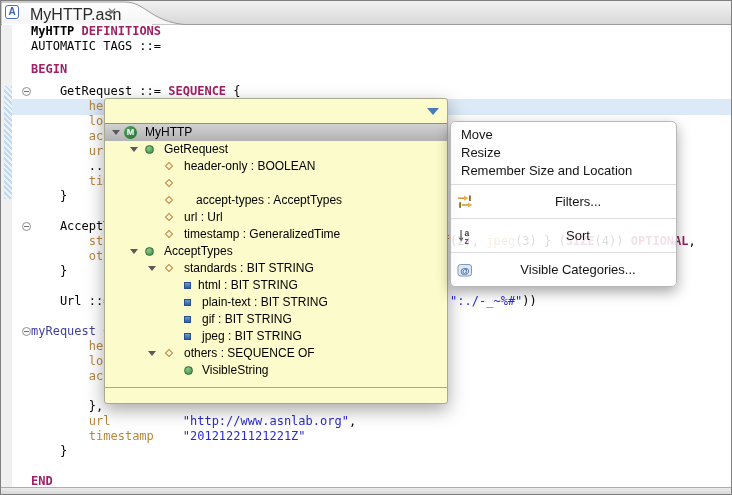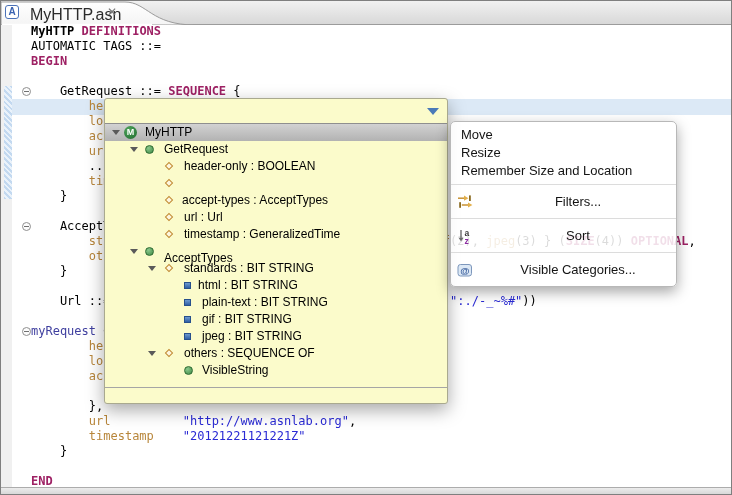--- a/index.html
+++ b/index.html
@@ -94,21 +94,21 @@
   </div>
 
   <div id="editor">
     <div id="ruler">
       <div id="rangeind"></div>
     </div>
     <div id="hlline"></div>
     <div id="codelayer">
         <div class="code-line" style="top: -1px;"><span class="tok-b">MyHTTP </span><span class="tok-k">DEFINITIONS</span></div>
         <div class="code-line" style="top: 14px;"><span class="tok-p">AUTOMATIC TAGS ::=</span></div>
-        <div class="code-line" style="top: 29px;"><span class="tok-k">BEGIN</span></div>
+        <div class="code-line" style="top: 37px;"><span class="tok-k">BEGIN</span></div>
         <div class="code-line" style="top: 59px;"><span class="tok-p">    GetRequest ::= </span><span class="tok-k">SEQUENCE</span><span class="tok-p"> {</span></div>
         <div class="code-line" style="top: 74px;"><span class="tok-p">        </span><span class="tok-f">header-only</span><span class="tok-p"> </span><span class="tok-k">BOOLEAN</span><span class="tok-p">,</span></div>
         <div class="code-line" style="top: 89px;"><span class="tok-p">        </span><span class="tok-f">lock</span><span class="tok-p">        </span><span class="tok-k">BOOLEAN</span><span class="tok-p">,</span></div>
         <div class="code-line" style="top: 104px;"><span class="tok-p">        </span><span class="tok-f">accept-types</span><span class="tok-p"> AcceptTypes,</span></div>
         <div class="code-line" style="top: 119px;"><span class="tok-p">        </span><span class="tok-f">url</span><span class="tok-p">         Url,</span></div>
         <div class="code-line" style="top: 134px;"><span class="tok-p">        ...,</span></div>
         <div class="code-line" style="top: 149px;"><span class="tok-p">        </span><span class="tok-f">timestamp</span><span class="tok-p">   </span><span class="tok-k">GeneralizedTime</span></div>
         <div class="code-line" style="top: 164px;"><span class="tok-p">    }</span></div>
         <div class="code-line" style="top: 194px;"><span class="tok-p">    AcceptTypes ::= </span><span class="tok-k">SEQUENCE</span><span class="tok-p"> {</span></div>
         <div class="code-line" style="top: 209px;"><span class="tok-p">        </span><span class="tok-f">standards</span><span class="tok-p"> </span><span class="tok-k">BIT STRING</span><span class="tok-p"> { </span><span class="tok-f">html</span><span class="tok-p">(0), </span><span class="tok-f">plain-text</span><span class="tok-p">(1), </span><span class="tok-f">gif</span><span class="tok-p">(2), </span><span class="tok-f">jpeg</span><span class="tok-p">(3) } (</span><span class="tok-k">SIZE</span><span class="tok-p">(4)) </span><span class="tok-k">OPTIONAL</span><span class="tok-p">,</span></div>
@@ -151,34 +151,34 @@
         </div>
         <div class="trow">
           <span class="tic ic-field" style="left: 61px;"></span>
           <span class="tlabel" style="left: 79px;">header-only : BOOLEAN</span>
         </div>
         <div class="trow">
           <span class="tic ic-field" style="left: 61px;"></span>
         </div>
         <div class="trow">
           <span class="tic ic-field" style="left: 61px;"></span>
-          <span class="tlabel" style="left: 77px;">accept-types : AcceptTypes</span>
+          <span class="tlabel" style="left: 91px;">accept-types : AcceptTypes</span>
         </div>
         <div class="trow">
           <span class="tic ic-field" style="left: 61px;"></span>
           <span class="tlabel" style="left: 79px;">url : Url</span>
         </div>
         <div class="trow">
           <span class="tic ic-field" style="left: 61px;"></span>
           <span class="tlabel" style="left: 79px;">timestamp : GeneralizedTime</span>
         </div>
         <div class="trow">
           <span class="caret" style="left: 25px;"></span>
           <span class="tic ic-type" style="left: 40px;"></span>
-          <span class="tlabel" style="left: 59px; margin-top: 7px;">AcceptTypes</span>
+          <span class="tlabel" style="left: 59px;">AcceptTypes</span>
         </div>
         <div class="trow">
           <span class="caret" style="left: 43px;"></span>
           <span class="tic ic-field" style="left: 61px;"></span>
           <span class="tlabel" style="left: 79px;">standards : BIT STRING</span>
         </div>
         <div class="trow">
           <span class="tic ic-bit" style="left: 79px;"></span>
           <span class="tlabel" style="left: 93px;">html : BIT STRING</span>
         </div>

